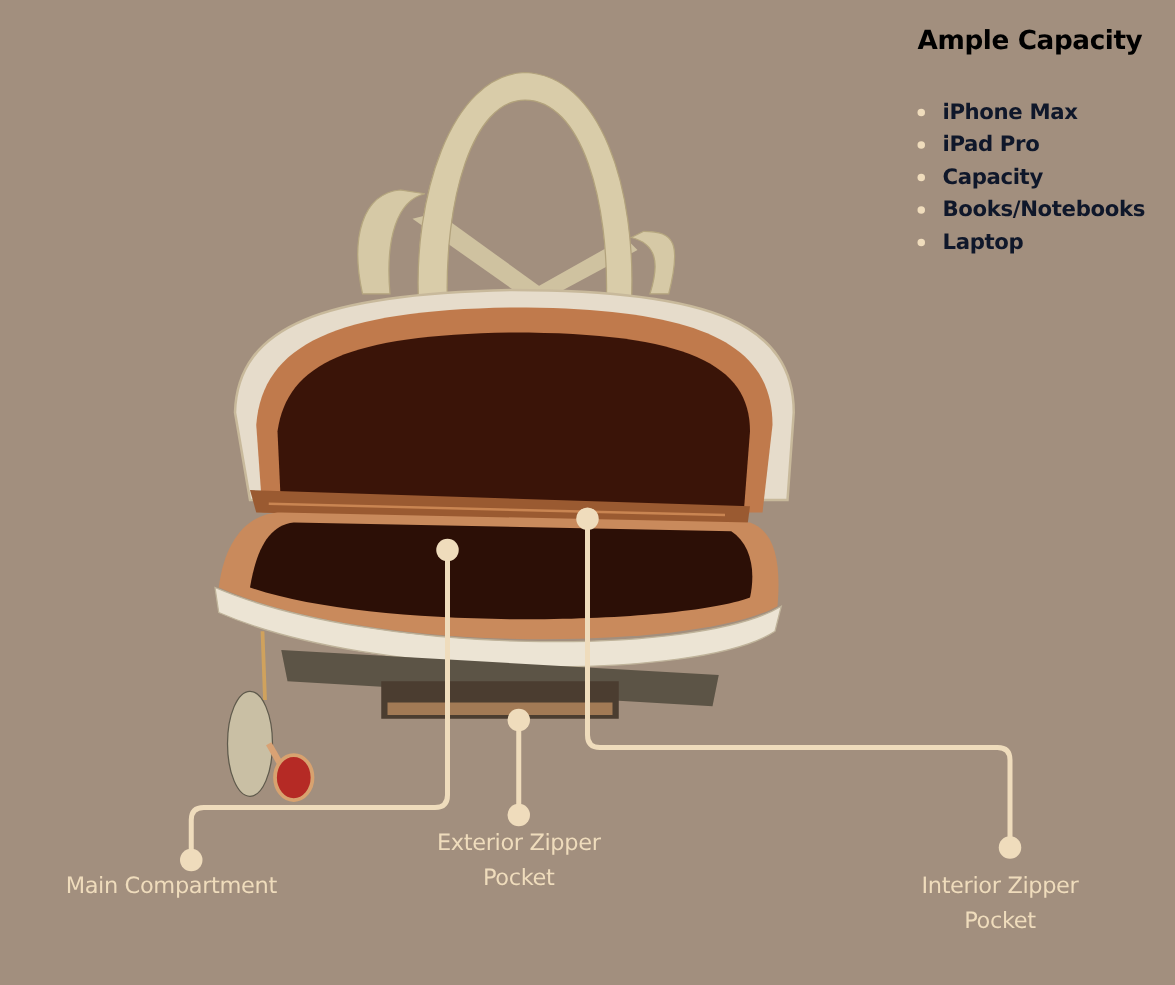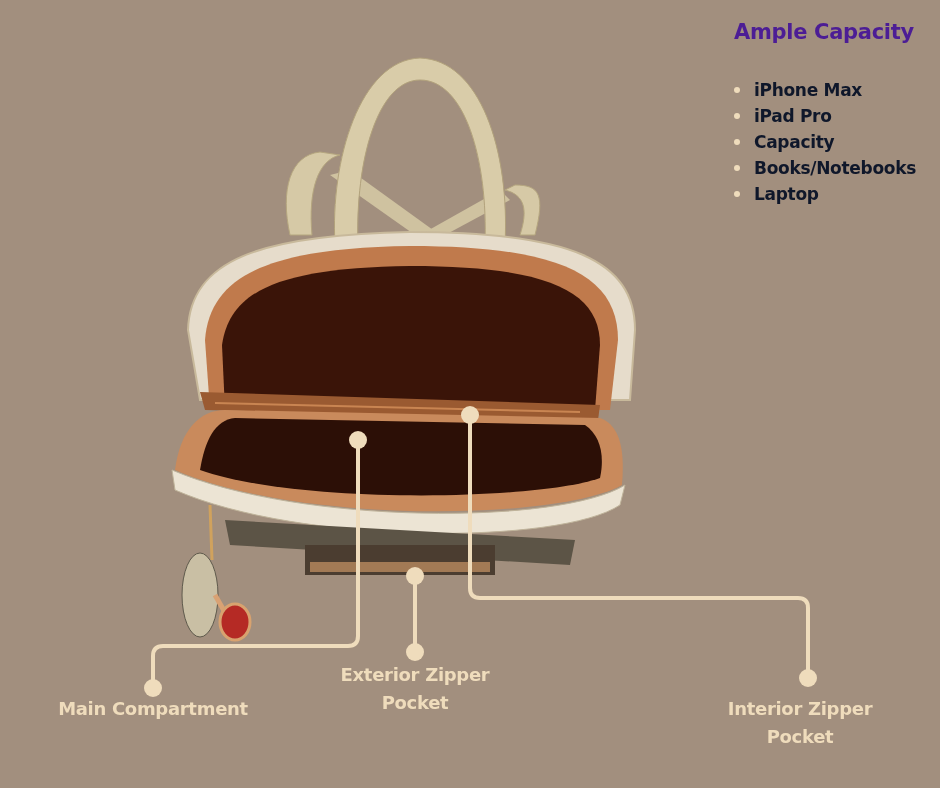--- a/index.html
+++ b/index.html
@@ -5,35 +5,35 @@
   html, body { margin: 0; padding: 0; }
   body {
     width: 940px; height: 788px; overflow: hidden;
     background: #a28f7e;
     font-family: "DejaVu Sans", sans-serif;
     position: relative;
   }
   .canvas { position: absolute; left: 0; top: 0; width: 940px; height: 788px; }
   .title {
     position: absolute; left: 734px; top: 20px;
-    color: #4c1d95; font-weight: bold; font-size: 21px; letter-spacing: -0.3px;
+    color: #000000; font-weight: bold; font-size: 21px; letter-spacing: -0.3px;
   }
   .list {
     position: absolute; left: 733px; top: 77px; margin: 0; padding: 0; list-style: none;
   }
   .list li {
     color: #0f172a; font-weight: bold; font-size: 17px; line-height: 26px;
     letter-spacing: -0.3px; position: relative; padding-left: 21px;
   }
   .list li .dot {
     position: absolute; left: 1px; top: 10px; width: 6px; height: 6px;
     background: #efdcbc; border-radius: 50%;
   }
   .label {
-    position: absolute; color: #efdcbc; font-weight: bold; font-size: 18px;
+    position: absolute; color: #efdcbc; font-weight: normal; font-size: 18px;
     letter-spacing: -0.3px; text-align: center; line-height: 28px;
   }
   svg { position: absolute; left: 0; top: 0; }
 </style>
 </head>
 <body>
 
 <div class="canvas">
 
   <svg width="940" height="788">
@@ -84,21 +84,21 @@
 
   <div class="title">Ample Capacity</div>
   <ul class="list">
     <li><span class="dot"></span><span>iPhone Max</span></li>
     <li><span class="dot"></span><span>iPad Pro</span></li>
     <li><span class="dot"></span><span>Capacity</span></li>
     <li><span class="dot"></span><span>Books/Notebooks</span></li>
     <li><span class="dot"></span><span>Laptop</span></li>
   </ul>
 
-  <div class="label" style="left:40px; top:695px; width:226px;">
+  <div class="label" style="left:24px; top:695px; width:226px;">
     <span>Main Compartment</span>
   </div>
   <div class="label" style="left:333px; top:661px; width:164px;">
     <div>Exterior Zipper</div>
     <div>Pocket</div>
   </div>
   <div class="label" style="left:722px; top:695px; width:156px;">
     <div>Interior Zipper</div>
     <div>Pocket</div>
   </div>

